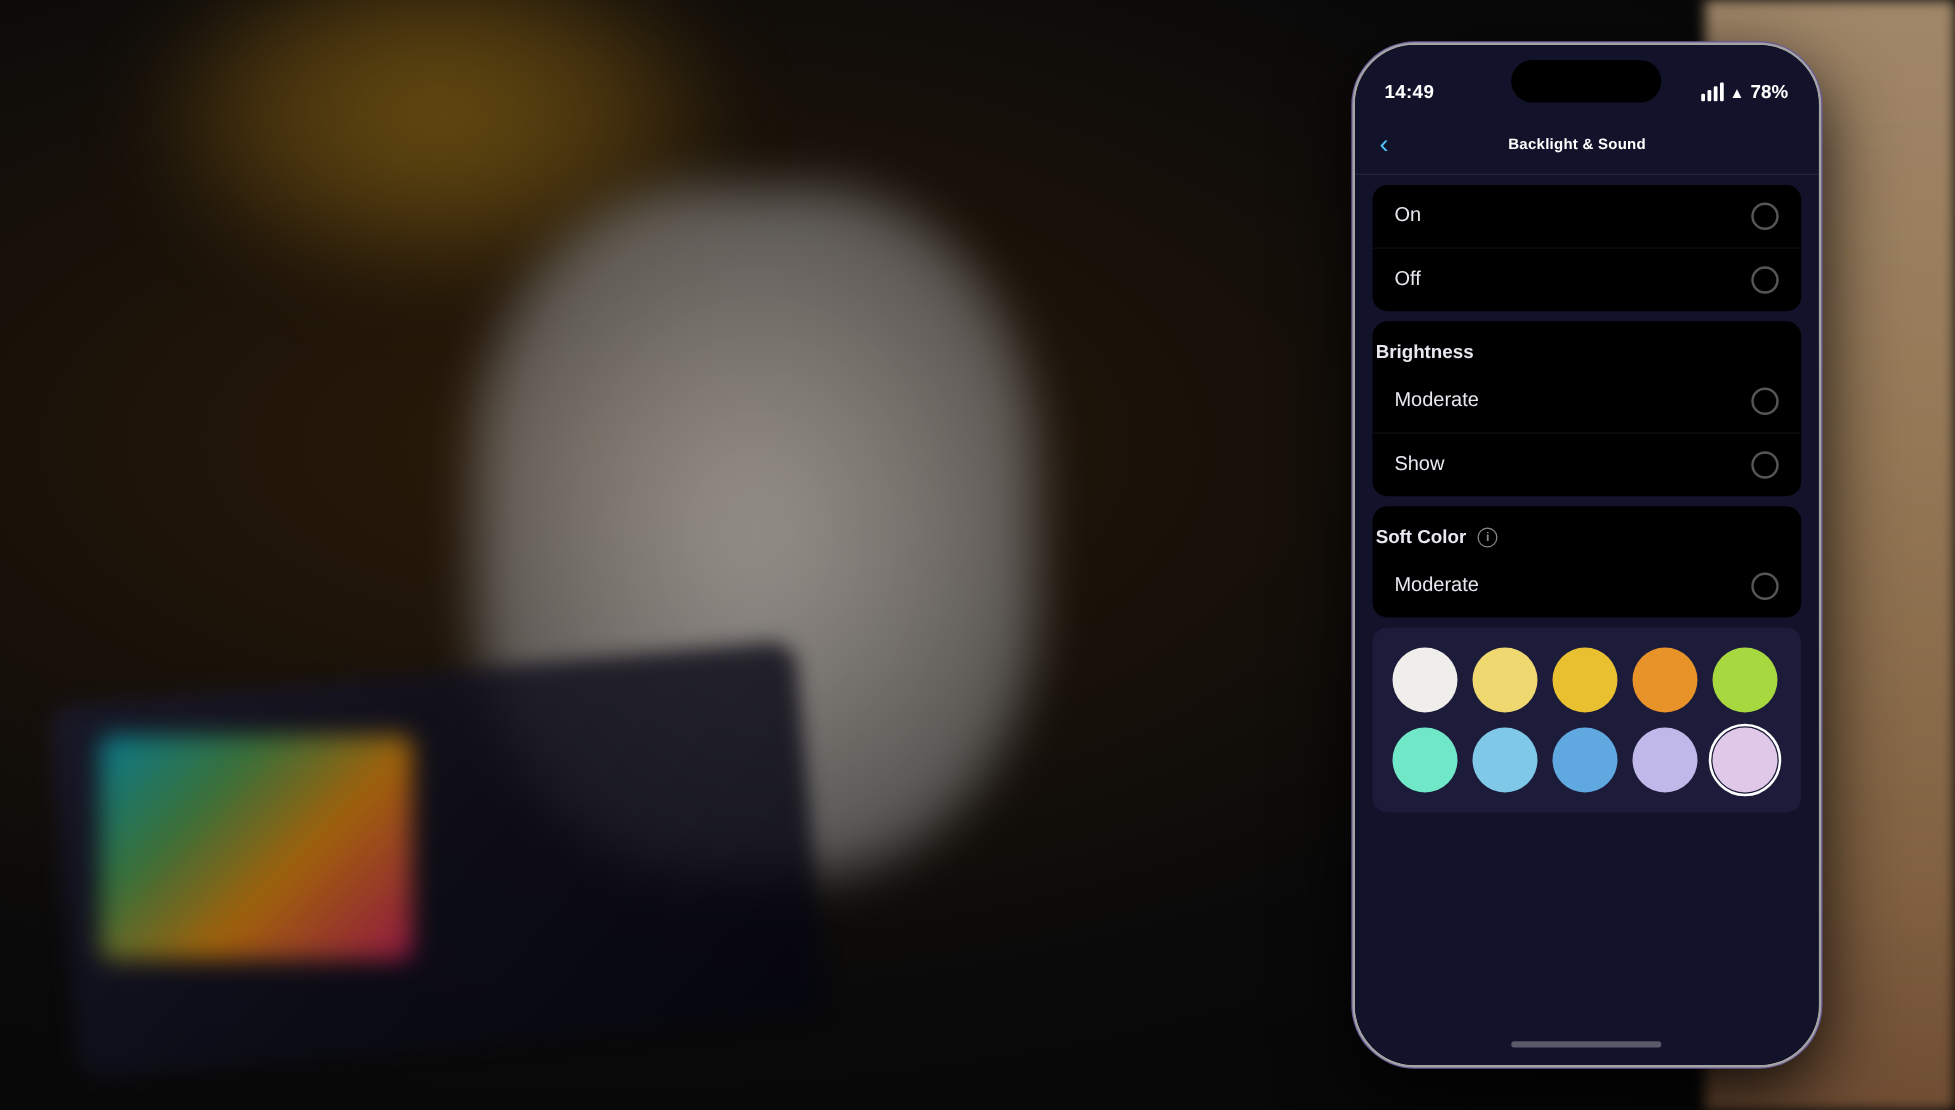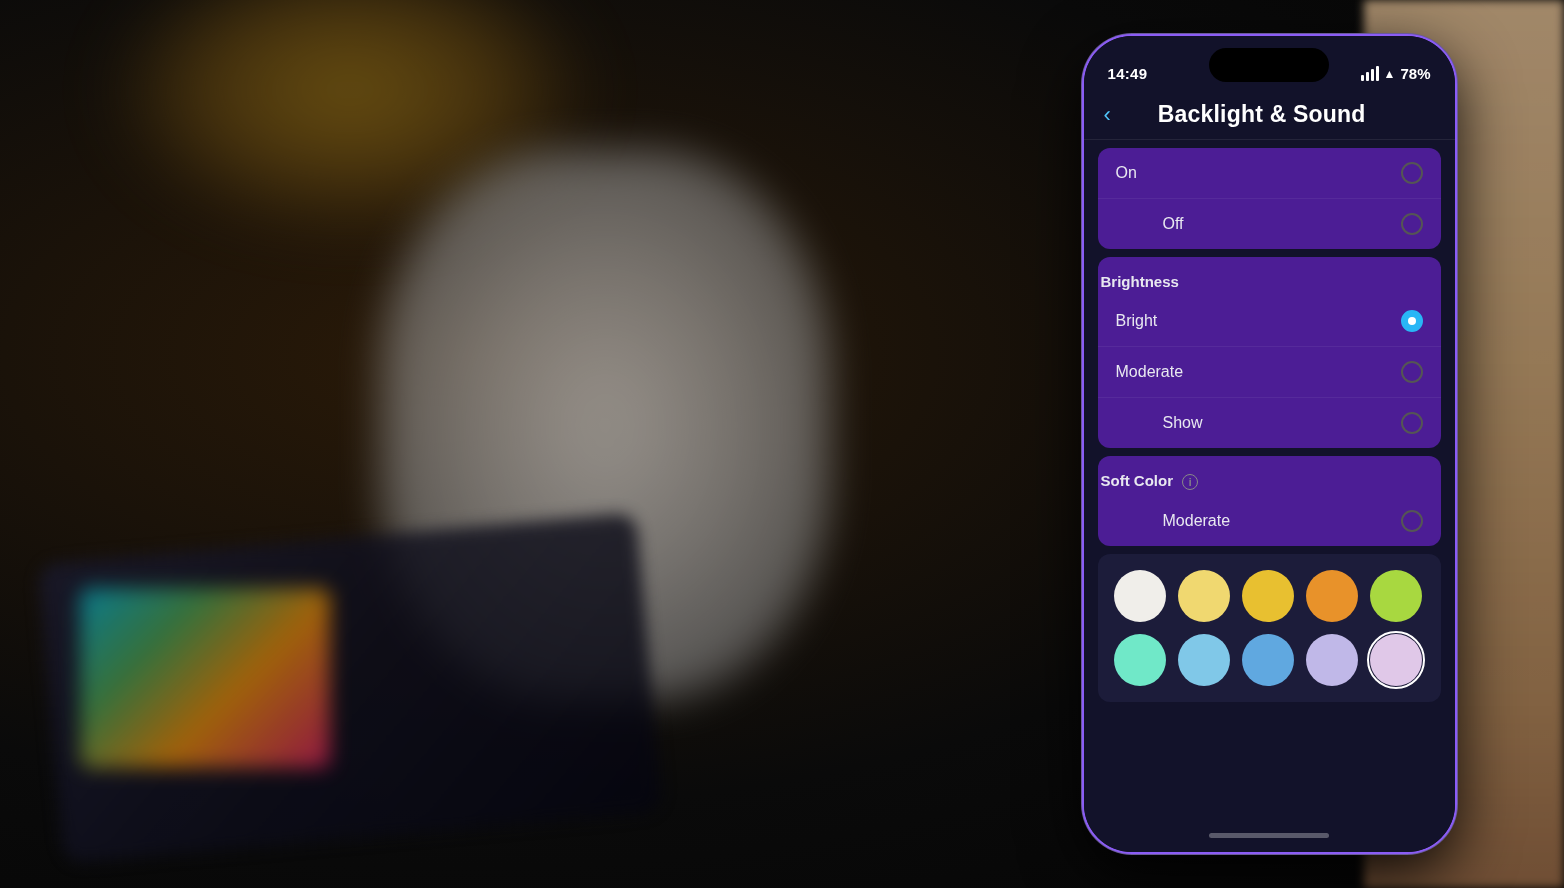--- a/index.html
+++ b/index.html
@@ -95,21 +95,21 @@
       display: flex;
       align-items: center;
       justify-content: center;
     }
 
     .phone {
       width: 375px;
       height: 820px;
       background: #1a1a2e;
       border-radius: 50px;
-      border: 2px solid #8b5cf6;
+      border: 2px solid #a3a3a3;
       box-shadow:
         0 0 0 1px #6a5a9a,
         inset 0 0 30px rgba(0,0,0,0.8),
         0 20px 60px rgba(0,0,0,0.9);
       overflow: hidden;
       position: relative;
       display: flex;
       flex-direction: column;
     }
 
@@ -188,54 +188,53 @@
       font-size: 22px;
       cursor: pointer;
       display: flex;
       align-items: center;
       padding: 4px 8px 4px 0;
     }
 
     .nav-title {
       flex: 1;
       text-align: center;
-      font-size: 23px;
+      font-size: 12px;
       font-weight: 600;
       color: #fff;
       letter-spacing: 0.2px;
       margin-right: 30px;
     }
 
     
     .phone-content {
       flex: 1;
       background: #12122a;
       overflow-y: auto;
       scrollbar-width: none;
     }
     .phone-content::-webkit-scrollbar { display: none; }
 
     
     .section-group {
-      background: #4c1d95;
+      background: #000000;
       border-radius: 12px;
       margin: 8px 14px;
       overflow: hidden;
     }
 
     .row {
       display: flex;
       align-items: center;
       justify-content: space-between;
       padding: 14px 18px;
       border-bottom: 1px solid rgba(255,255,255,0.06);
     }
     .row:last-child {
       border-bottom: none;
-      margin-left: 47px;
     }
 
     .row-label {
       font-size: 16px;
       color: #e8e8f0;
       font-weight: 400;
     }
 
     
     .section-header {
@@ -426,24 +425,20 @@
         </div>
         <div class="row">
           <span class="row-label">Off</span>
           <div class="radio-btn"></div>
         </div>
       </div>
 
       <div class="section-group">
         <div class="section-header">Brightness</div>
         <div class="row">
-          <span class="row-label">Bright</span>
-          <div class="radio-btn selected"></div>
-        </div>
-        <div class="row">
           <span class="row-label">Moderate</span>
           <div class="radio-btn"></div>
         </div>
         <div class="row">
           <span class="row-label">Show</span>
           <div class="radio-btn"></div>
         </div>
       </div>
 
       <div class="section-group">

